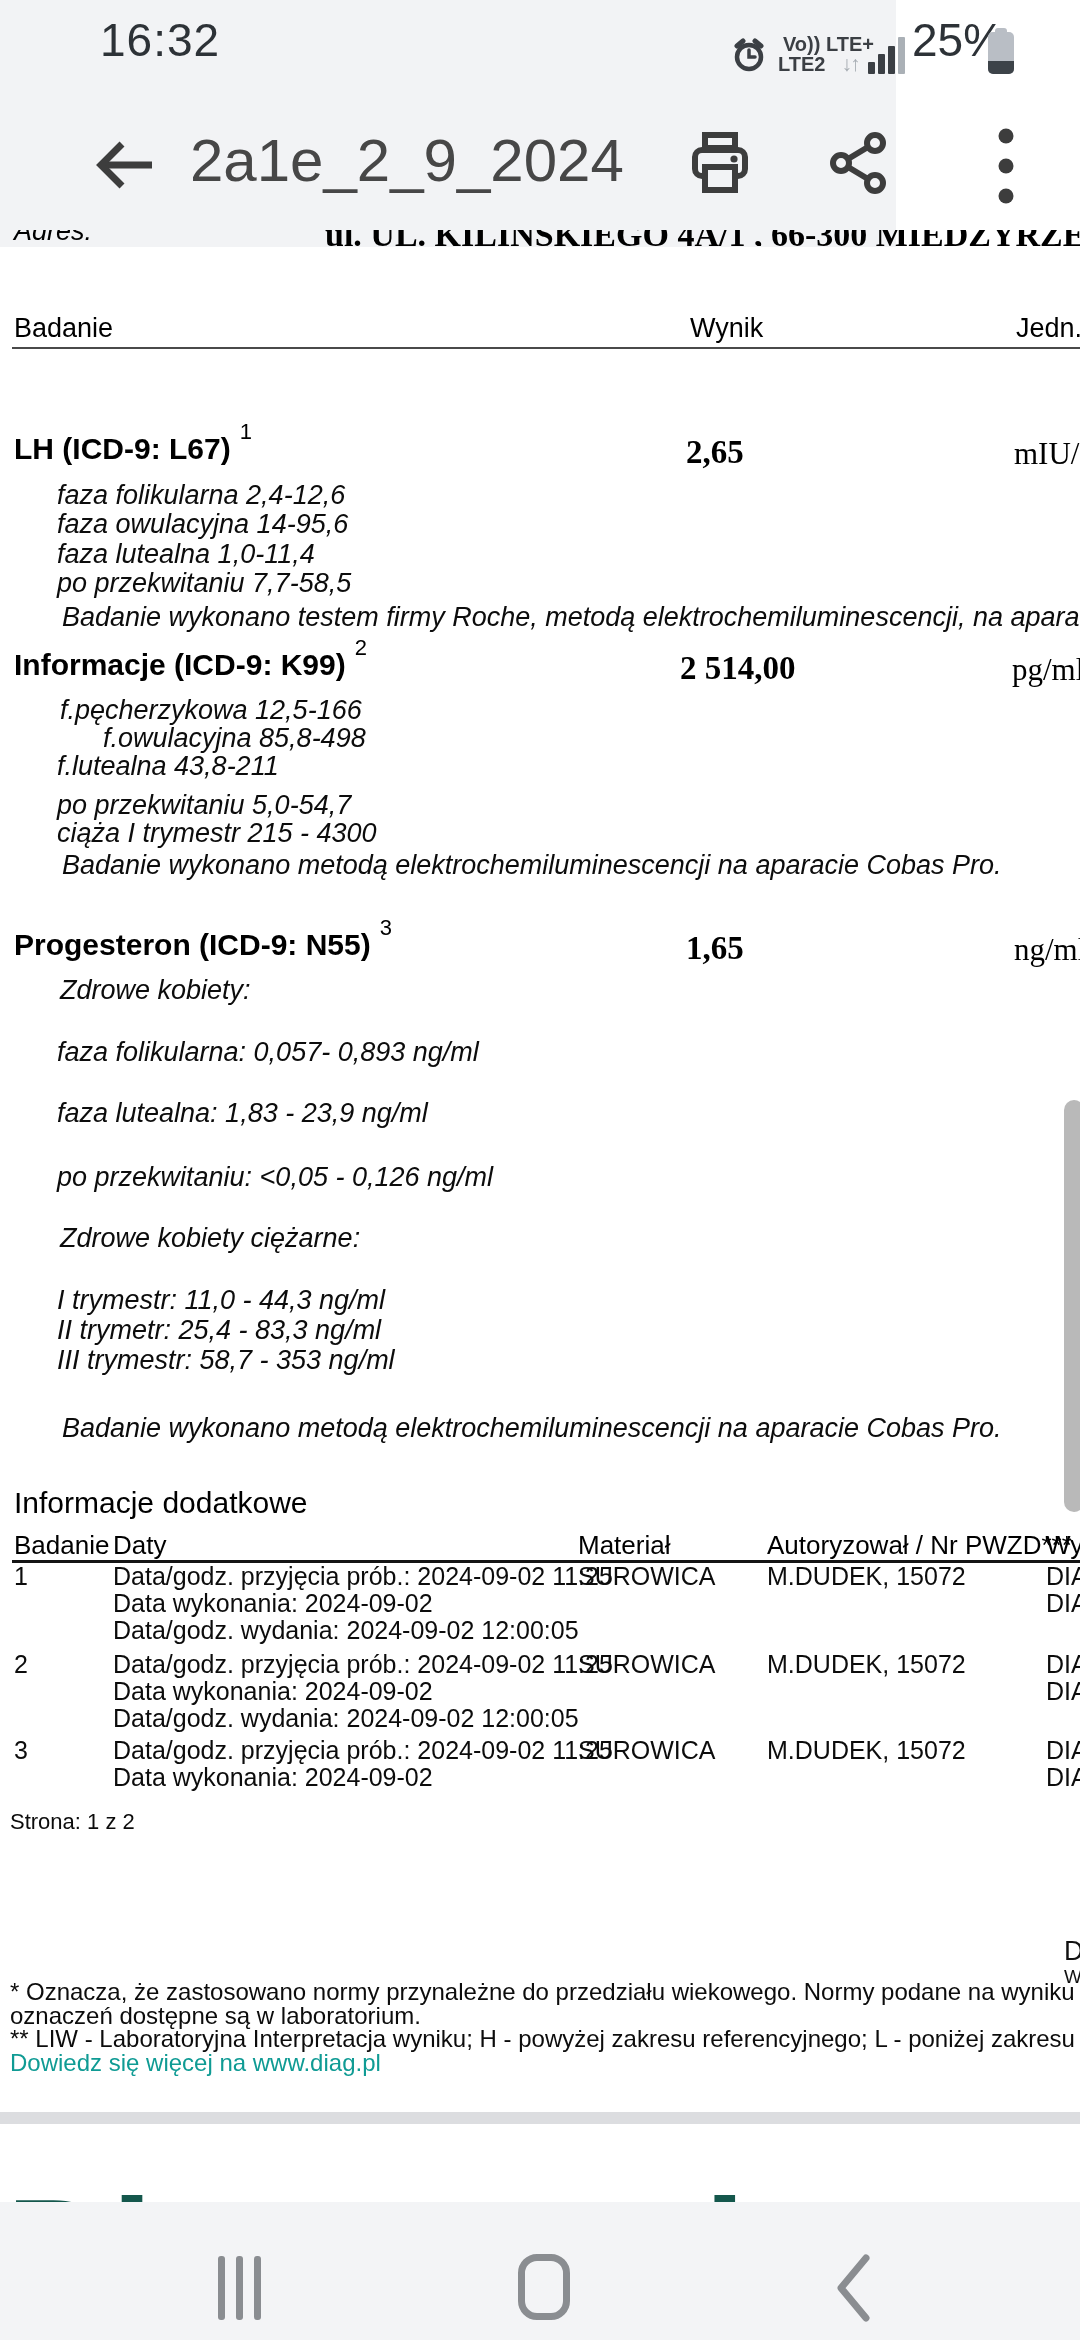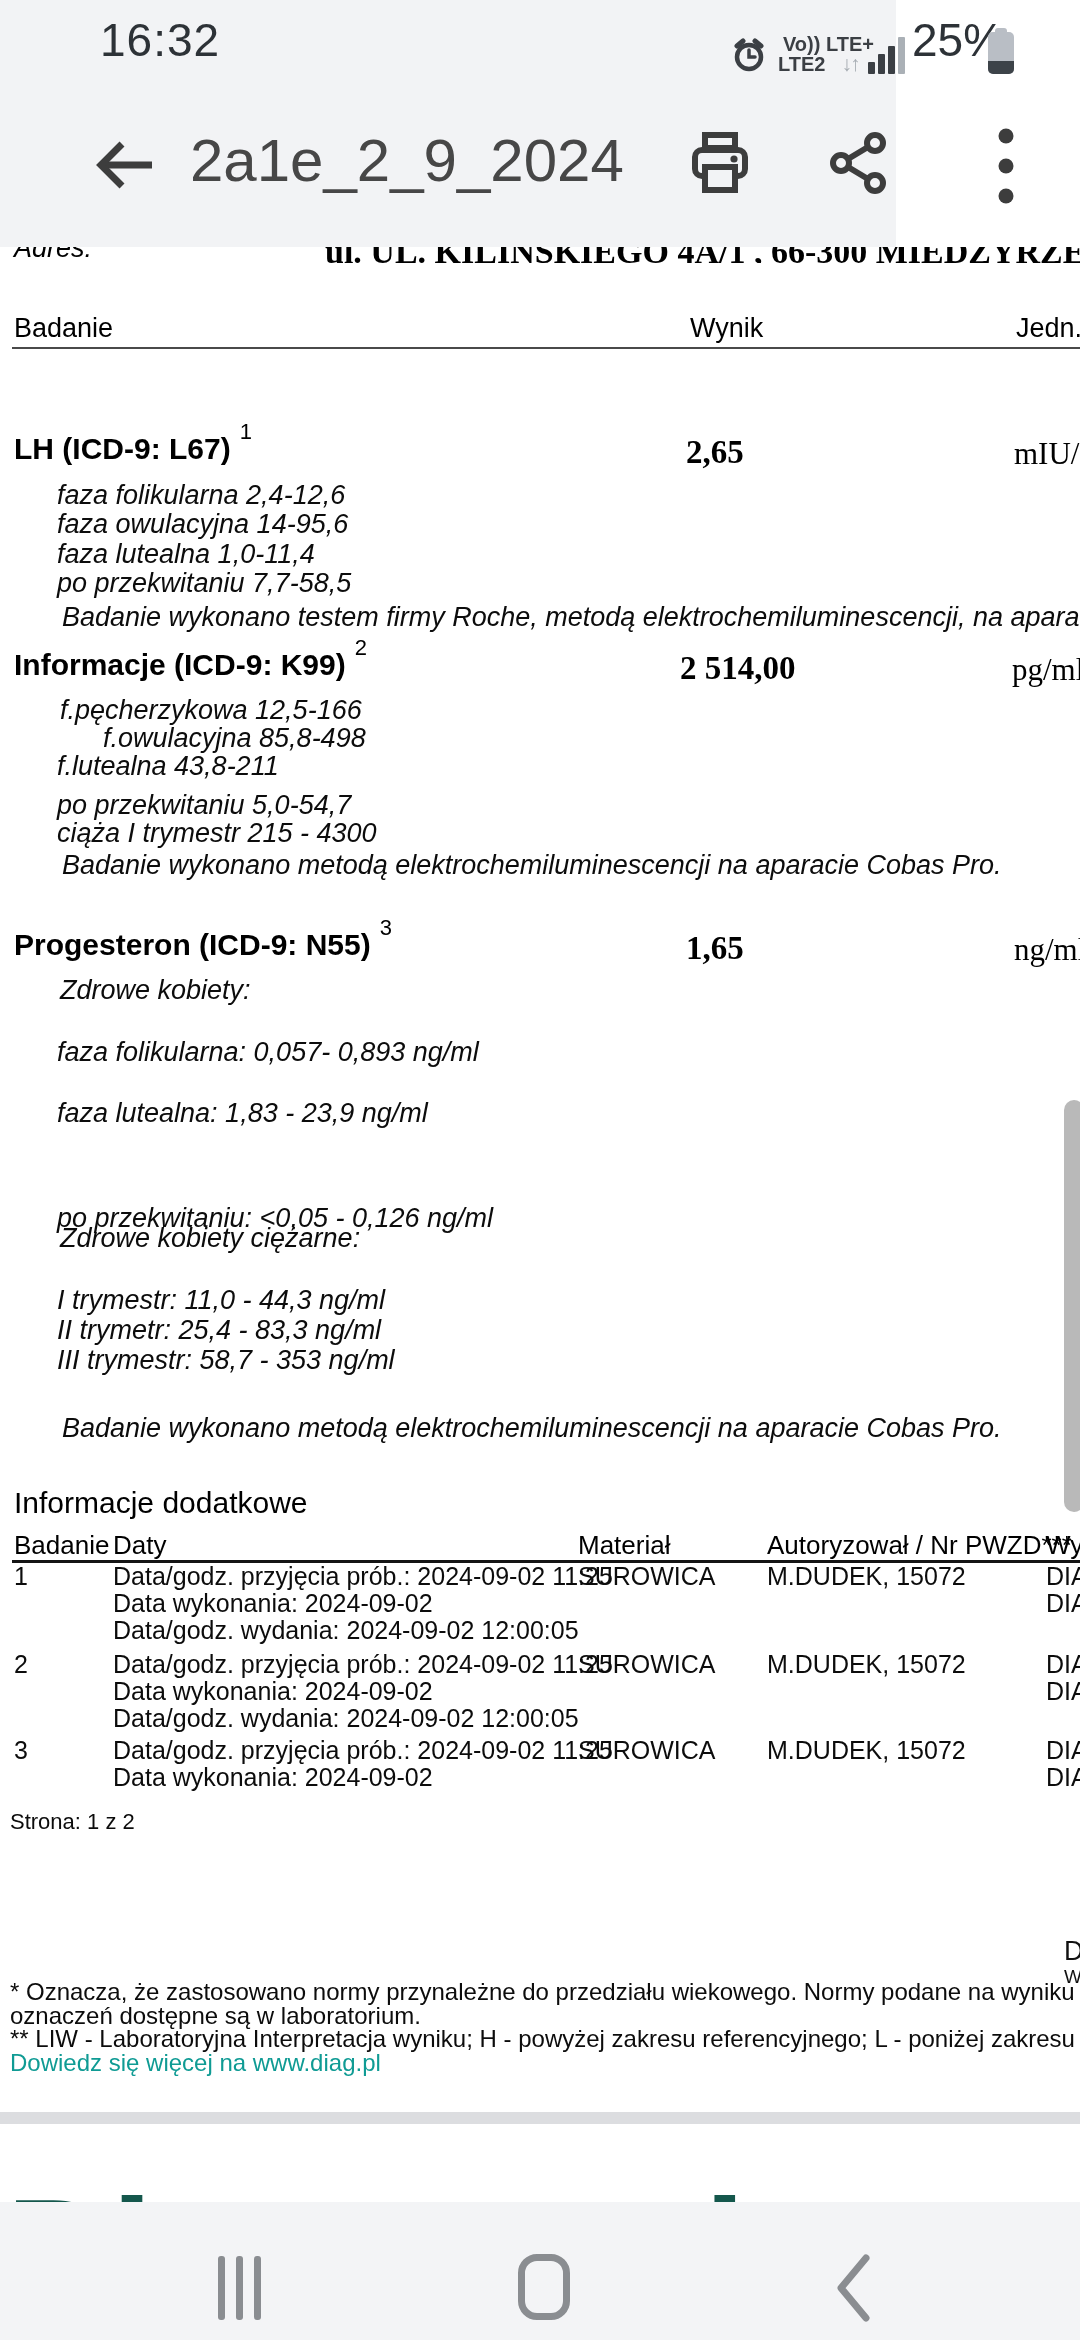--- a/index.html
+++ b/index.html
@@ -23,21 +23,21 @@
   .battery { left:988px; top:28px; width:26px; height:46px; }
   .battery .nub { position:absolute; top:0; left:7px; width:12px; height:5px; background:#b9bec5; border-radius:3px 3px 0 0; }
   .battery .body { position:absolute; top:4px; left:0; width:26px; height:42px; background:#b9bec5; border-radius:5px; overflow:hidden; }
   .battery .fill { position:absolute; bottom:0; left:0; width:100%; height:30%; background:#3d4349; }
 
   
   .title { left:190px; top:126px; font-size:60px; color:#474747; }
   .iconbtn { position:absolute; }
 
   
-  .doc-clip { position:absolute; top:247px; left:0; width:1080px; height:16px; overflow:hidden; }
+  .doc-clip { position:absolute; top:230px; left:0; width:1080px; height:16px; overflow:hidden; }
   .addr-label { left:14px; top:-14px; font-size:27px; font-style:italic; color:#000; }
   .addr-value { left:325px; top:-14px; font-size:34px; font-weight:700; color:#000;font-family:Liberation Serif, serif; }
 
   .colhead { font-size:27px; color:#000; }
   .rule { position:absolute; left:12px; width:1068px; height:2px; background:#4a4a4a; }
   .rule2 { position:absolute; left:12px; width:1068px; height:3px; background:#141414; }
 
   .testname { font-size:30px; font-weight:700; color:#000; display:flex; align-items:flex-start; }
   .testname .sup { font-size:22px; font-weight:400; margin-left:9px; transform:translateY(-13px); }
   .result { font-family:"Liberation Serif", serif; font-weight:700; font-size:33px; color:#000; }
@@ -168,21 +168,21 @@
 
   <div class="abs testname" style="left:14px; top:928px;">
     <span>Progesteron (ICD-9: N55)</span>
     <span class="sup">3</span>
   </div>
   <div class="abs result" style="left:686px; top:930px;">1,65</div>
   <div class="abs unit" style="left:1014px; top:932px;">ng/ml</div>
   <div class="abs ref" style="left:60px; top:975px;">Zdrowe kobiety:</div>
   <div class="abs ref" style="left:57px; top:1037px;">faza folikularna: 0,057- 0,893 ng/ml</div>
   <div class="abs ref" style="left:57px; top:1098px;">faza lutealna: 1,83 - 23,9 ng/ml</div>
-  <div class="abs ref" style="left:57px; top:1162px;margin-top:41px;">po przekwitaniu: &lt;0,05 - 0,126 ng/ml</div>
+  <div class="abs ref" style="left:57px; top:1162px;">po przekwitaniu: &lt;0,05 - 0,126 ng/ml</div>
   <div class="abs ref" style="left:60px; top:1223px;">Zdrowe kobiety ciężarne:</div>
   <div class="abs ref" style="left:57px; top:1285px;">I trymestr: 11,0 - 44,3 ng/ml</div>
   <div class="abs ref" style="left:57px; top:1315px;">II trymetr: 25,4 - 83,3 ng/ml</div>
   <div class="abs ref" style="left:57px; top:1345px;">III trymestr: 58,7 - 353 ng/ml</div>
   <div class="abs ref" style="left:62px; top:1413px;">Badanie wykonano metodą elektrochemiluminescencji na aparacie Cobas Pro.</div>
 
   <div class="abs infotitle" style="left:14px; top:1486px;text-align:right;">Informacje dodatkowe</div>
   <div class="abs ithead" style="left:14px;  top:1530px;">Badanie</div>
   <div class="abs ithead" style="left:113px; top:1530px;">Daty</div>
   <div class="abs ithead" style="left:578px; top:1530px;">Materiał</div>

